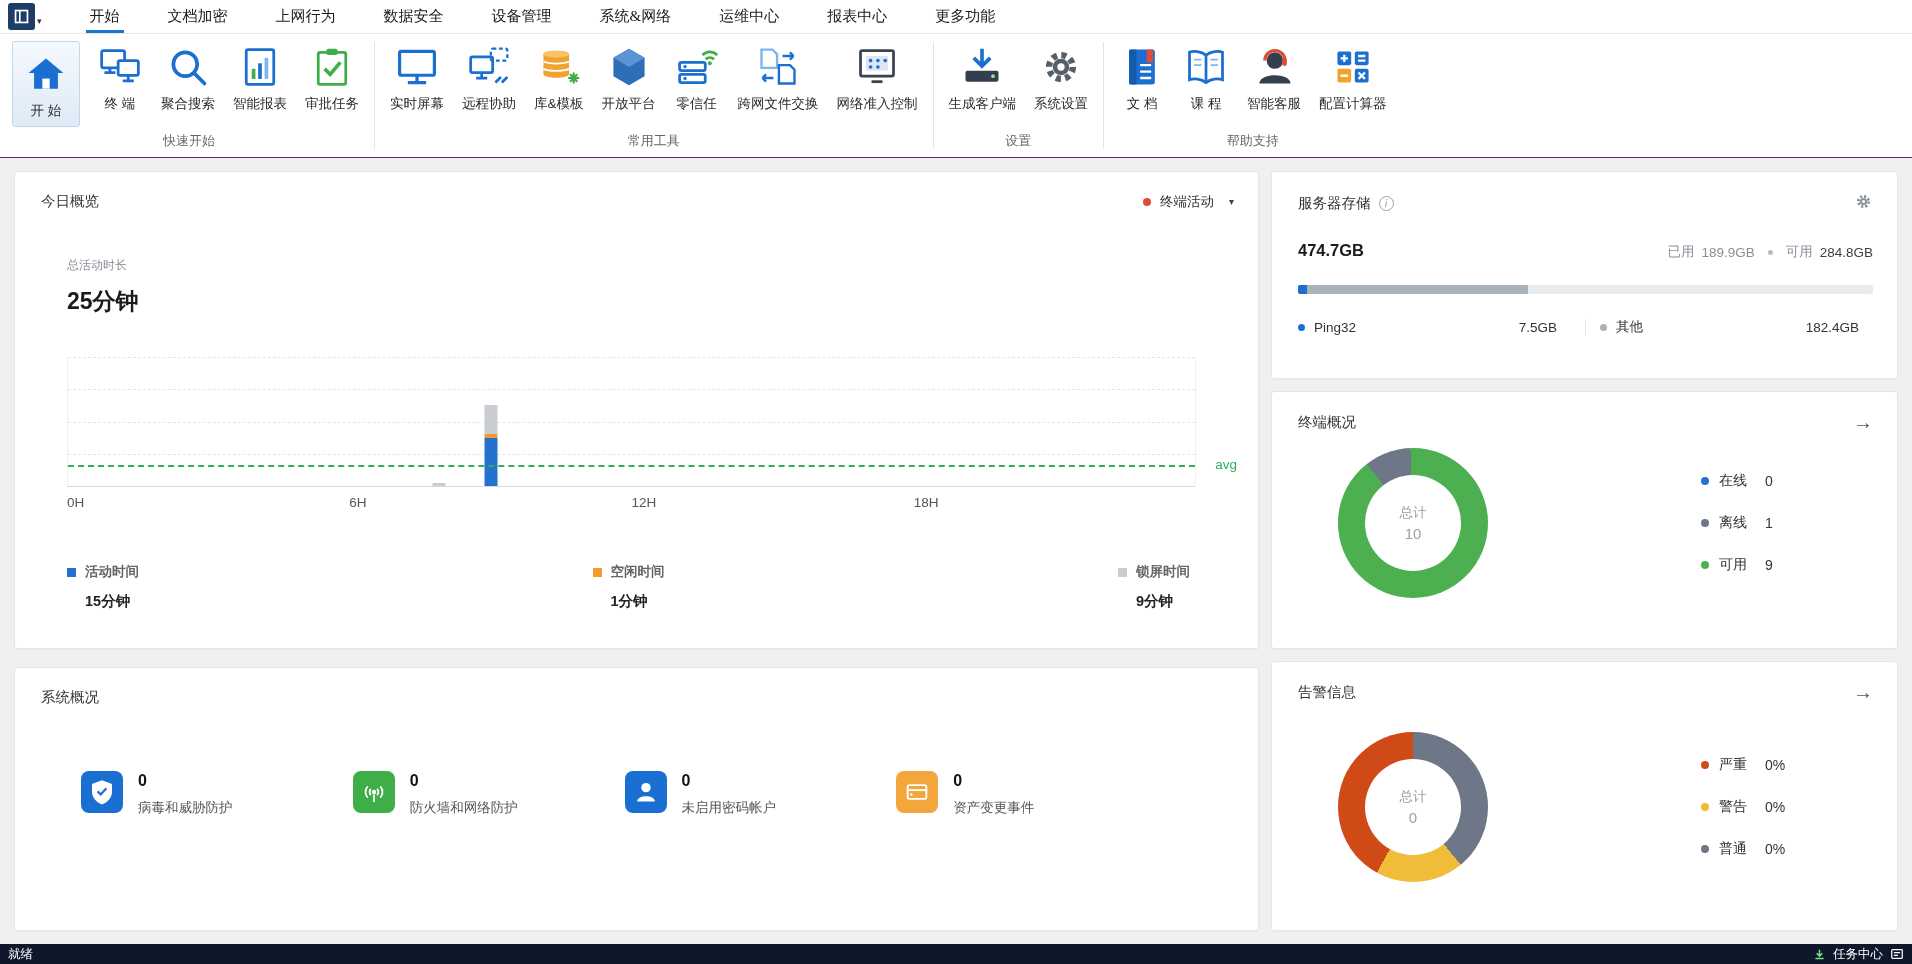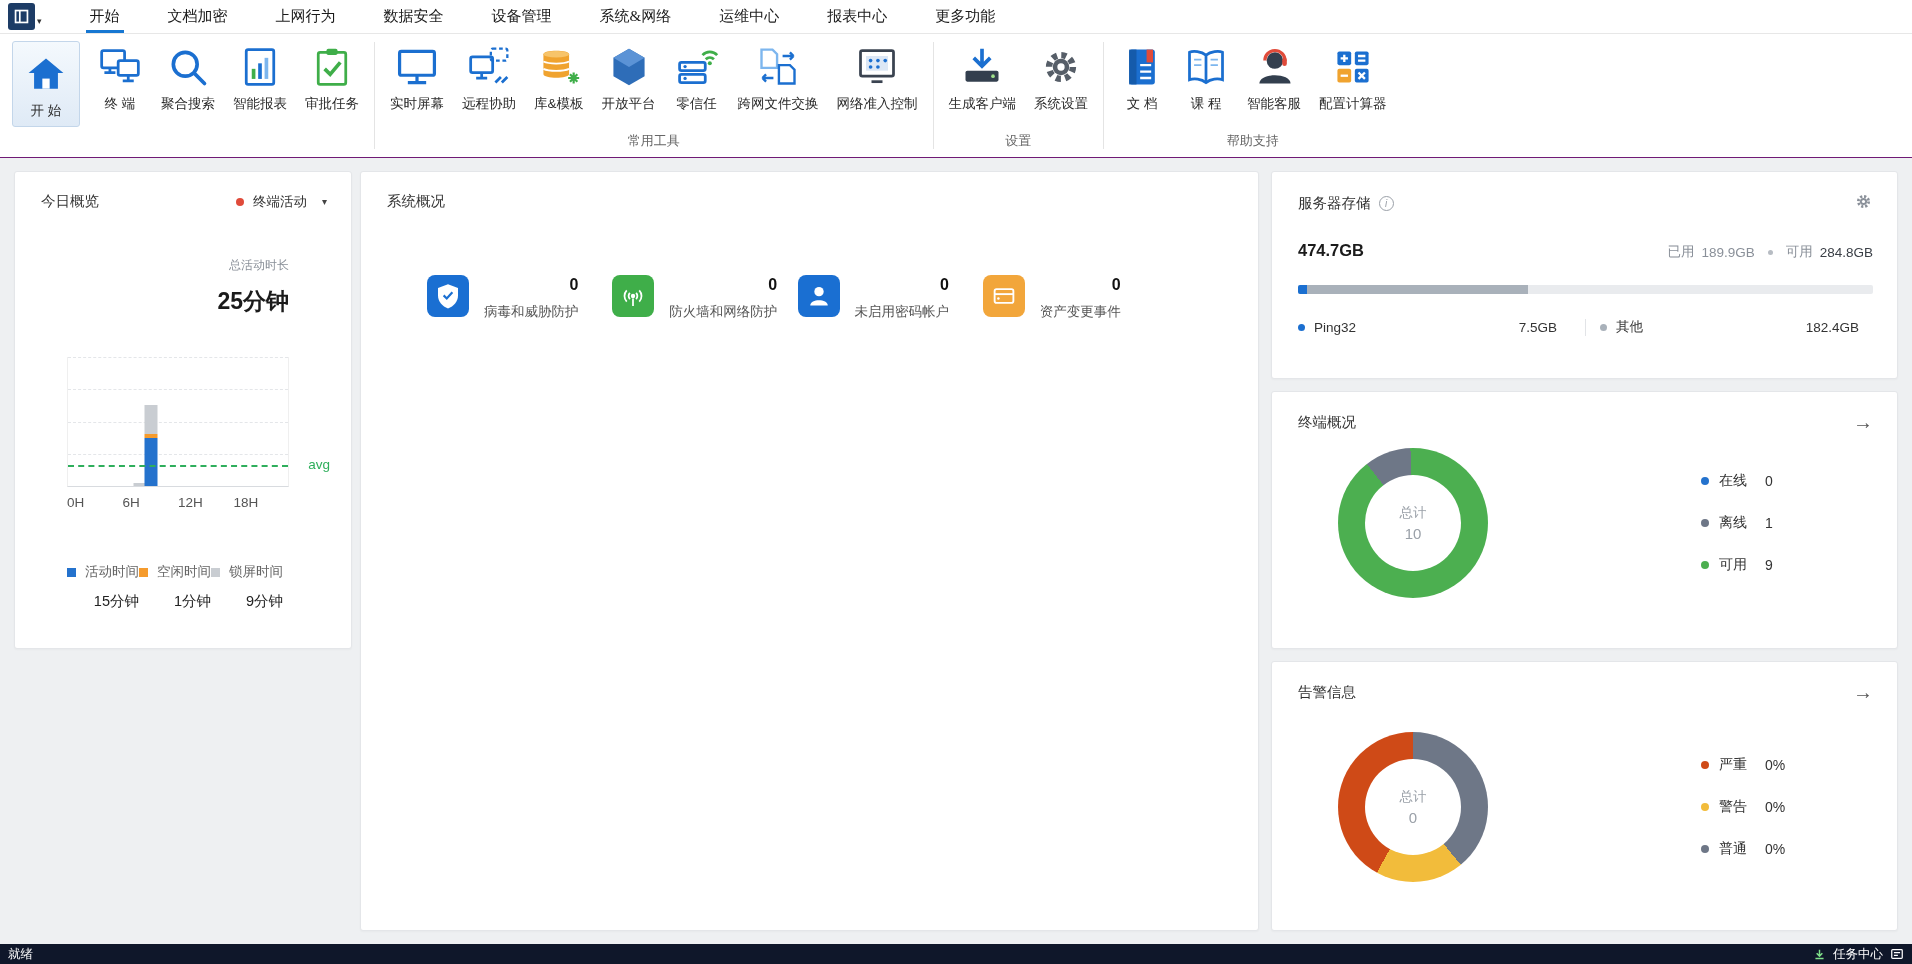--- a/index.html
+++ b/index.html
@@ -21,21 +21,21 @@
   .rgroup-label { text-align:center; font-size:13px; color:#666; padding:2px 0 7px 0; }
   .rsep { width:1px; background:#e4e4e4; margin:8px 0; }
   .ritem { display:flex; flex-direction:column; align-items:center; gap:5px; padding:5px 9px 2px 9px; cursor:pointer; }
   .ritem .ricon { width:46px; height:46px; display:flex; align-items:center; justify-content:center; }
   .ritem .ricon svg { width:44px; height:44px; }
   .ritem .rlabel { font-size:13.5px; color:#2b2b2b; white-space:nowrap; }
   .ritem.home { background:linear-gradient(#f4f9fd,#dfeaf6); border:1px solid #c3d6ea; border-radius:3px; margin:2px 8px 2px 2px; padding:9px 10px 6px 10px; }
 
   
   .main { display:flex; gap:12px; padding:13px 14px; height:786px; }
-  .col-left { flex:0 0 1245px; display:flex; gap:8px;text-align:right; }
+  .col-left { flex:0 0 1245px; display:flex; flex-direction:column; gap:18px; }
   .col-right { flex:1; display:flex; flex-direction:column; gap:12px; }
   .card { background:#fff; border:1px solid #e4e6e9; border-radius:3px; box-shadow:0 1px 2px rgba(0,0,0,.03); }
   .card-header { display:flex; align-items:center; padding:20px 24px 0 26px; }
   .card-title { font-size:14.5px; color:#333; }
   .hspacer { flex:1; }
   .arrow-link { font-size:20px; color:#555; cursor:pointer; line-height:1; }
 
   
   .card-overview { height:478px; }
   .filter { display:flex; align-items:center; gap:9px; cursor:pointer; }
@@ -45,21 +45,21 @@
   .ov-body { padding:0 62px 0 52px; }
   .total-label { font-size:12px; color:#8a9099; margin-top:46px; }
   .total-value { font-size:23px; font-weight:bold; color:#1b1b1b; margin-top:12px; }
   .chart { position:relative; height:130px; margin-top:40px; border-bottom:1px solid #d8dbdf; border-left:1px solid #efefef; border-right:1px solid #efefef; }
   .gl { position:absolute; left:0; right:0; border-top:1px dashed #e4e6e9; }
   .vbar { position:absolute; bottom:0; width:13px; height:100%; transform:translateX(-50%); display:flex; flex-direction:column-reverse; justify-content:flex-start; }
   #avg-line { position:absolute; left:0; right:0; border-top:2px dashed #2fae5c; }
   #avg-line .avg-label { position:absolute; right:-42px; top:-10px; color:#2fae5c; font-size:13.5px; }
   .ticks { position:relative; height:22px; margin-top:8px; font-size:13.5px; color:#555; }
   .ticks span { position:absolute; top:0; }
-  .ov-legend { display:flex; justify-content:space-between; margin-top:46px; padding-right:6px; }
+  .ov-legend { display:flex; justify-content:space-between; margin-top:46px; padding-right:6px;font-weight:bold; }
   .lg-head { display:flex; align-items:center; gap:9px; }
   .lg-sq { width:9px; height:9px; display:inline-block; }
   .lg-label { font-size:13.5px; color:#666; }
   .lg-value { font-size:14.5px; color:#222; margin-top:11px; padding-left:18px; }
 
   
   .card-storage { height:208px; }
   .inf { width:15px; height:15px; border:1px solid #9aa0a8; border-radius:50%; color:#9aa0a8; font-size:10px; font-style:italic; display:inline-flex; align-items:center; justify-content:center; margin-left:8px; }
   .stor-values { display:flex; align-items:baseline; padding:26px 24px 0 26px;justify-content:flex-end; }
   .stor-total { font-size:16.5px; font-weight:bold; color:#1b1b1b; }
@@ -169,20 +169,21 @@
         <span class="ricon">
           <svg viewBox="0 0 48 48">
               <rect x="9" y="8" width="30" height="35" rx="2" fill="none" stroke="#3fae49" stroke-width="3"></rect>
               <rect x="18" y="4" width="12" height="7" rx="2" fill="#3fae49"></rect>
               <path d="M16 26 l6 6 l11 -13" stroke="#3fae49" stroke-width="4" fill="none"></path>
             </svg>
         </span>
         <span class="rlabel">审批任务</span>
       </div>
     </div>
+    <div class="rgroup-label">快速开始</div>
   </div>
 
   <div class="rsep"></div>
 
   <div class="rgroup">
     <div class="ritems">
       <div class="ritem">
         <span class="ricon">
           <svg viewBox="0 0 48 48">
               <rect x="5" y="7" width="38" height="26" rx="2" fill="none" stroke="#1b6fd0" stroke-width="3.5"></rect>

